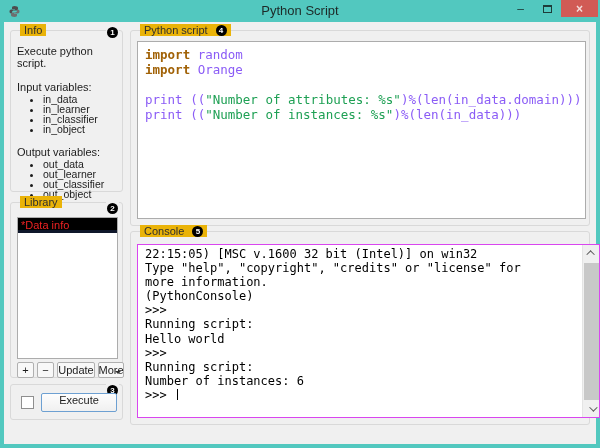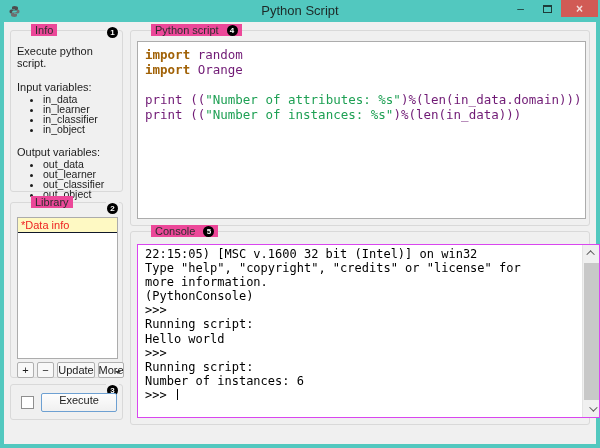--- a/index.html
+++ b/index.html
@@ -10,48 +10,48 @@
   .titlebar{position:absolute;left:0;top:0;width:600px;height:22px}
   .app-icon{position:absolute;left:8px;top:5px;width:13px;height:13px}
   .win-title{position:absolute;left:0;right:0;top:3px;text-align:center;font-size:13px;color:#1d2a28}
   .caption-btns{position:absolute;right:2px;top:0;height:17px;display:flex;align-items:stretch}
   .cap-btn{width:27px;display:flex;align-items:center;justify-content:center;color:#1e3c39;font-size:12px}
   .btn-close{width:37px;background:#d15b55;color:#f3dddb;font-size:12px;font-weight:bold}
   .max-glyph{width:9px;height:8px;border:1px solid #1e3c39;border-top-width:2px;display:inline-block}
   
   .content{position:absolute;left:4px;top:22px;width:592px;height:422px;background:#f0f0f0}
   .groupbox{position:absolute;border:1px solid #d9d9d9;border-radius:3px}
-  .legend{position:absolute;top:-7px;left:20px;background:#ec4899;padding:0 4px;font-size:11px;color:#2e2e2e;display:flex;align-items:center;gap:8px}
+  .legend{position:absolute;top:-7px;left:9px;background:#eab308;padding:0 4px;font-size:11px;color:#2e2e2e;display:flex;align-items:center;gap:8px}
   .badge{display:inline-block;width:11px;height:11px;border-radius:50%;background:#000;color:#fff;font-size:8px;font-weight:bold;line-height:11px;text-align:center}
   .badge-corner{position:absolute;top:-6px;right:3px;background:#f0f0f0;padding:0 1px}
   
   #info-group{left:6px;top:8px;width:113px;height:162px;font-size:11px;color:#1c1c1c}
   #info-group .desc{margin:14px 0 0 6px}
   #info-group .varlabel{margin:12px 0 0 6px}
   #info-group ul{list-style:disc;padding-left:32px;margin-top:1px;font-size:10.5px;line-height:10px}
   #info-group li{margin:0}
   
   #library-group{left:6px;top:180px;width:113px;height:176px}
   .listbox{position:absolute;left:6px;top:14px;width:101px;height:142px;background:#fff;border:1px solid #acacac;font-size:11px}
-  .lib-item{height:15px;line-height:15px;padding-left:3px;color:#ee2222;background:#fef9c3;border-bottom:1px solid #0f172a}
+  .lib-item{height:15px;line-height:15px;padding-left:3px;color:#ee2222;background:#000000;border-bottom:3px solid #0f172a}
   .lib-btn-row{position:absolute;left:6px;top:159px;display:flex;gap:3px}
   .sbtn{height:16px;background:#f8f8f8;border:1px solid #b0b0b0;border-radius:2px;font-size:11px;color:#1c1c1c;display:flex;align-items:center;justify-content:center;font-family:"Liberation Sans",sans-serif}
   .w-plus{width:17px}.w-minus{width:17px}.w-update{width:38px}.w-more{width:26px;position:relative}
   .more-arrow{position:absolute;right:2px;bottom:3px;width:0;height:0;border-left:3px solid transparent;border-right:3px solid transparent;border-top:3px solid #333}
   
   #execute-group{left:6px;top:362px;width:113px;height:36px}
   .checkbox{position:absolute;left:10px;top:11px;width:13px;height:13px;background:#fff;border:1px solid #8f8f8f}
   .exec-btn{position:absolute;left:30px;top:8px;width:76px;height:19px;background:linear-gradient(#fdfdfd,#f0f0f0);border:1px solid #6da0d2;border-radius:2px;font-size:11px;color:#1c1c1c;display:flex;align-items:flex-start;justify-content:center}
   
   #script-group{left:126px;top:8px;width:460px;height:196px}
   .code-editor{position:absolute;left:6px;top:10px;width:449px;height:178px;background:#fff;border:1px solid #acacac;padding:5px 0 0 7px;font-family:"DejaVu Sans Mono","Liberation Mono",monospace;font-size:12.5px;overflow:hidden}
   .code-line{height:15px;line-height:15px;white-space:pre}
   .kw{color:#a16207;font-weight:bold}
   .str{color:#1ea054}
-  .pl{color:#701a75}
+  .pl{color:#8b5cf6}
   
   #console-group{left:126px;top:209px;width:460px;height:194px}
   .console-box{position:absolute;left:6px;top:12px;width:463px;height:174px;background:#fff;border:1px solid #d946ef;overflow:hidden}
   .console-text{position:absolute;left:0;top:2px;right:17px;padding-left:7px;font-family:"DejaVu Sans Mono","Liberation Mono",monospace;font-size:12px;color:#000}
   .console-line{height:14.1px;line-height:14.1px;white-space:pre}
   .caret{display:inline-block;width:1px;height:11px;background:#000;margin-left:3px;vertical-align:-1px}
   
   .vscroll{position:absolute;right:0;top:0;bottom:0;width:17px;background:#f0f0f0;border-left:1px solid #e4e4e4}
   .scroll-arrow{position:absolute;left:0;width:17px;height:16px;display:flex;align-items:center;justify-content:center}
   .arrow-up{top:0}.arrow-down{bottom:0}

